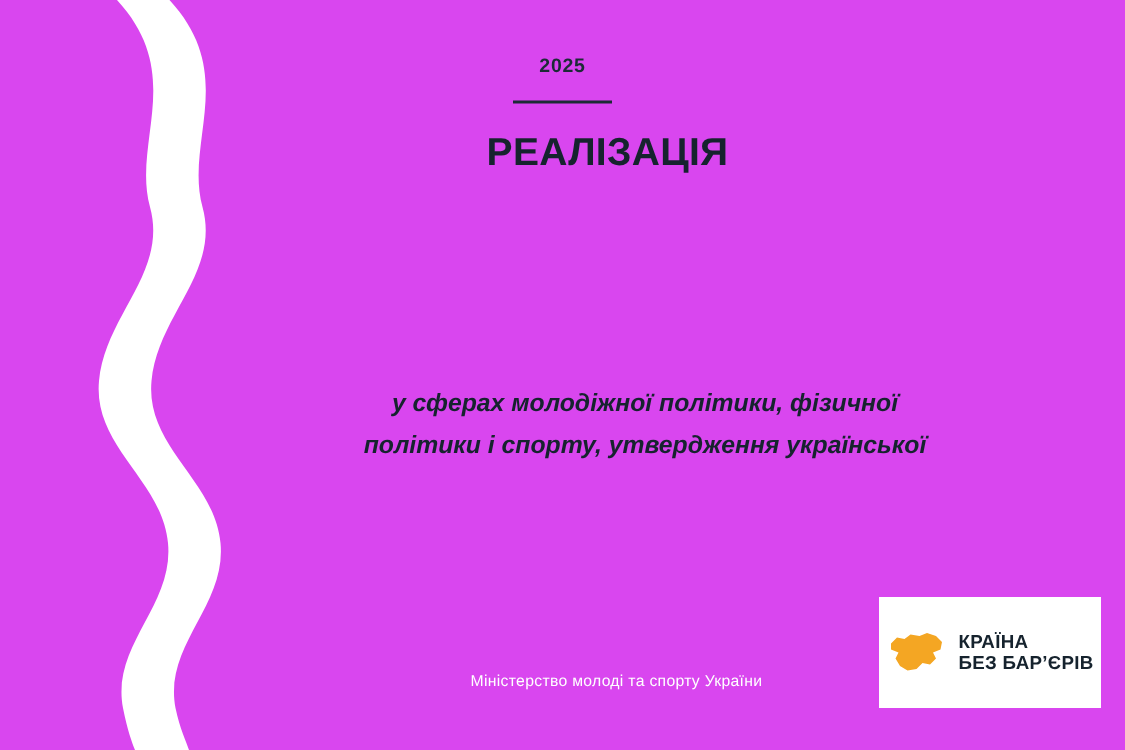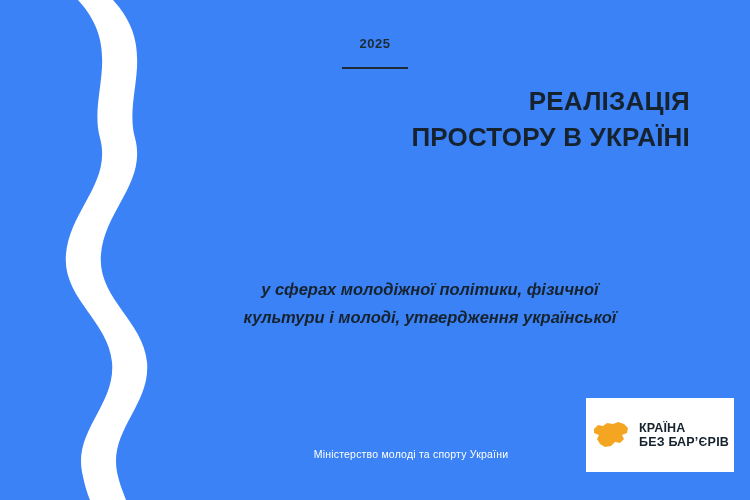--- a/index.html
+++ b/index.html
@@ -11,21 +11,21 @@
     height: 500px;
     overflow: hidden;
     font-family: "Liberation Sans", sans-serif;
     background: #f5a623;
   }
 
   .slide {
     position: relative;
     width: 750px;
     height: 500px;
-    background: #3b82f6;
+    background: #d946ef;
     overflow: hidden;
   }
 
   
   .wave-decor {
     position: absolute;
     left: 0;
     top: 0;
     width: 170px;
     height: 500px;
@@ -61,21 +61,21 @@
     height: 2px;
     background: #1c2b36;
     margin: 16px auto 0 auto;
   }
 
   .title {
     position: absolute;
     top: 84px;
     left: 120px;
     width: 570px;
-    text-align: right;
+    text-align: center;
     color: #16232e;
     font-size: 26px;
     line-height: 1.38;
     font-weight: 700;
     letter-spacing: 0.2px;
     text-transform: uppercase;
     font-family: "Liberation Sans", sans-serif;
   }
   .title .tline {
     display: block;
@@ -87,21 +87,20 @@
     top: 255px;
     left: 150px;
     width: 560px;
     text-align: center;
     color: #16232e;
     font-size: 16.5px;
     line-height: 1.72;
     font-weight: 700;
     font-style: italic;
     font-family: "Liberation Sans", sans-serif;
-    margin-top: 20px;
   }
   .subtitle .sline {
     display: block;
     white-space: nowrap;
   }
 
   .footer {
     position: absolute;
     left: 0;
     bottom: 38px;
@@ -166,26 +165,25 @@
 
   <div class="content">
 
     <div class="year-block">
       <span class="year">2025</span>
       <span class="year-rule"></span>
     </div>
 
     <div class="title">
       <span class="tline">РЕАЛІЗАЦІЯ</span>
-      <span class="tline">ПРОСТОРУ В УКРАЇНІ</span>
     </div>
 
     <div class="subtitle">
       <span class="sline">у сферах молодіжної політики, фізичної</span>
-      <span class="sline">культури і молоді, утвердження української</span>
+      <span class="sline">політики і спорту, утвердження української</span>
     </div>
 
     <div class="footer">
       <span class="footer-text">Міністерство молоді та спорту України</span>
     </div>
 
     <div class="logo-card">
       <svg class="logo-map" viewBox="0 0 40 34" xmlns="http://www.w3.org/2000/svg">
         <path d="M3,11 L7,7 L12,8 L16,5 L22,6 L27,4 L33,6 L37,10 L36,15 L31,17 L33,21 L29,25 L24,24 L20,28 L14,29 L9,26 L6,21 L8,17 L3,15 Z" fill="#f4a623"></path>
       </svg>

